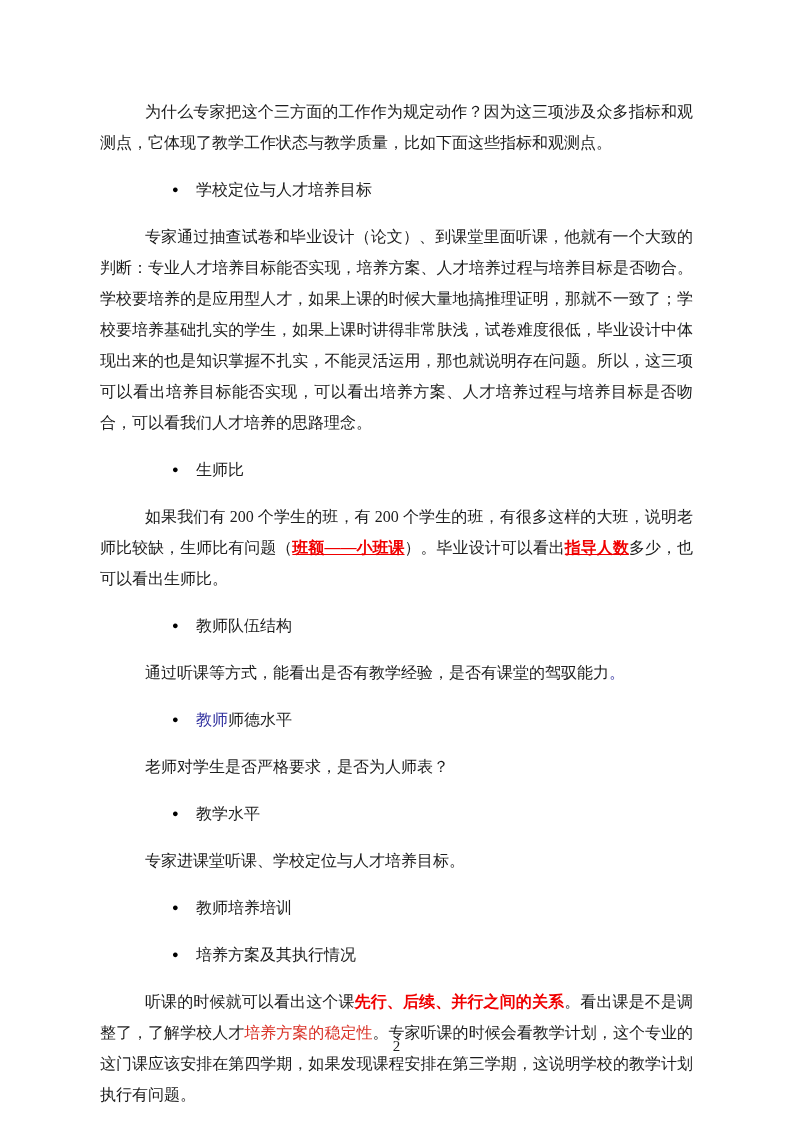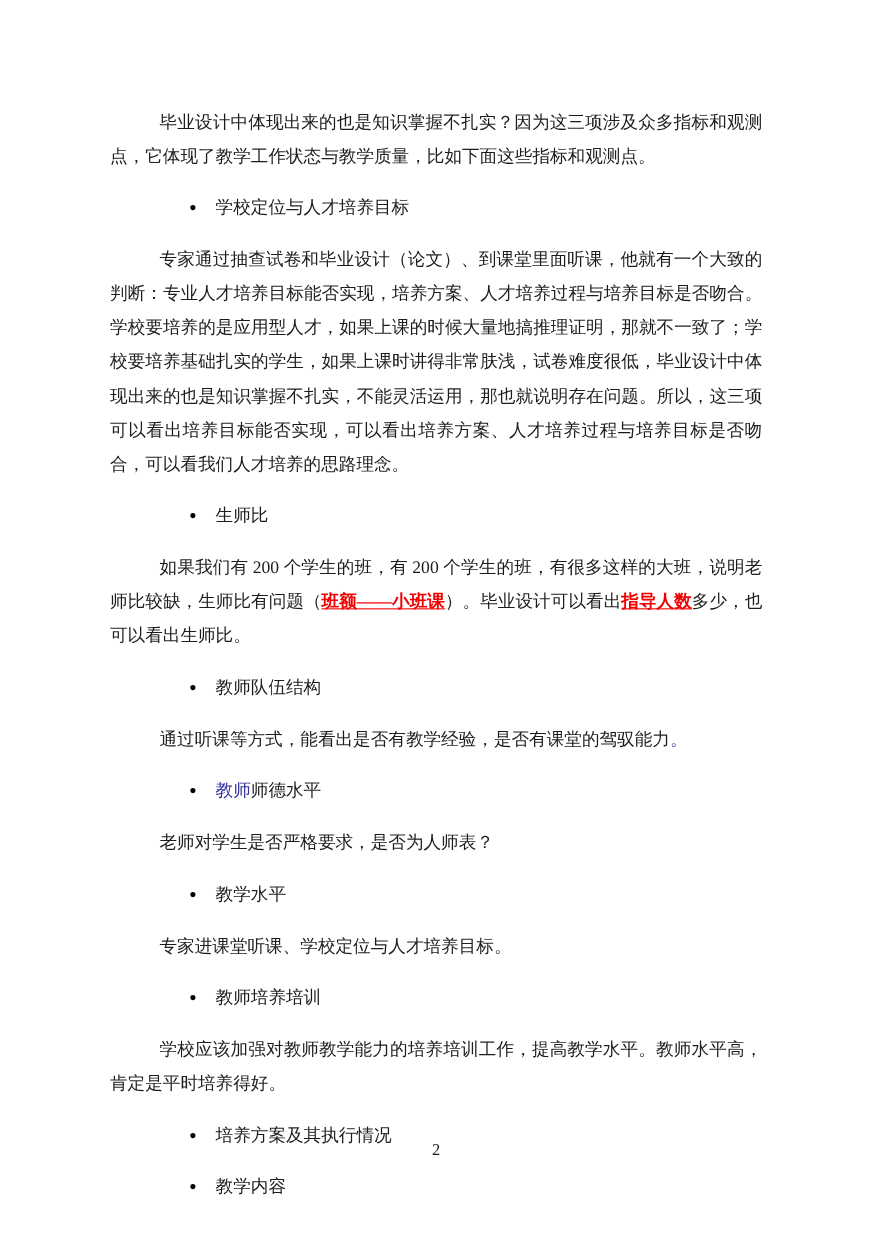--- a/index.html
+++ b/index.html
@@ -57,30 +57,30 @@
     font-size: 15px;
     line-height: 20px;
     color: #1c1c1c;
   }
 </style>
 </head>
 <body>
 
 <div class="page">
   <div class="content">
-      <div class="para"><span class="run">毕业设计中体现出来的也是知识掌握不扎实？因为这三项涉及众多指标和观测点，它体现了教学工作状态与教学质量，比如下面这些指标和观测点。</span></div>
+      <div class="para"><span class="run">为什么专家把这个三方面的工作作为规定动作？因为这三项涉及众多指标和观测点，它体现了教学工作状态与教学质量，比如下面这些指标和观测点。</span></div>
       <div class="bullet-line"><span class="dot">●</span><span><span class="run">学校定位与人才培养目标</span></span></div>
       <div class="para"><span class="run">专家通过抽查试卷和毕业设计（论文）、到课堂里面听课，他就有一个大致的判断：专业人才培养目标能否实现，培养方案、人才培养过程与培养目标是否吻合。学校要培养的是应用型人才，如果上课的时候大量地搞推理证明，那就不一致了；学校要培养基础扎实的学生，如果上课时讲得非常肤浅，试卷难度很低，毕业设计中体现出来的也是知识掌握不扎实，不能灵活运用，那也就说明存在问题。所以，这三项可以看出培养目标能否实现，可以看出培养方案、人才培养过程与培养目标是否吻合，可以看我们人才培养的思路理念。</span></div>
       <div class="bullet-line"><span class="dot">●</span><span><span class="run">生师比</span></span></div>
       <div class="para"><span class="run">如果我们有 200 个学生的班，有 200 个学生的班，有很多这样的大班，说明老师比较缺，生师比有问题（</span><span class="run-rbu">班额——小班课</span><span class="run">）。毕业设计可以看出</span><span class="run-rbu">指导人数</span><span class="run">多少，也可以看出生师比。</span></div>
       <div class="bullet-line"><span class="dot">●</span><span><span class="run">教师队伍结构</span></span></div>
       <div class="para"><span class="run">通过听课等方式，能看出是否有教学经验，是否有课堂的驾驭能力</span><span class="run-b">。</span></div>
       <div class="bullet-line"><span class="dot">●</span><span><span class="run-b">教师</span><span class="run">师德水平</span></span></div>
       <div class="para"><span class="run">老师对学生是否严格要求，是否为人师表？</span></div>
       <div class="bullet-line"><span class="dot">●</span><span><span class="run">教学水平</span></span></div>
       <div class="para"><span class="run">专家进课堂听课、学校定位与人才培养目标。</span></div>
       <div class="bullet-line"><span class="dot">●</span><span><span class="run">教师培养培训</span></span></div>
-      <div class="para"><span class="run">学校应该加强对教师教学能力的培养培训工作，提高教学水平。教师水平高，肯定是平时培养得好。</span></div>
       <div class="bullet-line"><span class="dot">●</span><span><span class="run">培养方案及其执行情况</span></span></div>
+      <div class="para"><span class="run">听课的时候就可以看出这个课</span><span class="run-rb">先行、后续、并行之间的关系</span><span class="run">。看出课是不是调整了，了解学校人才</span><span class="run-r">培养方案的稳定性</span><span class="run">。专家听课的时候会看教学计划，这个专业的这门课应该安排在第四学期，如果发现课程安排在第三学期，这说明学校的教学计划执行有问题。</span></div>
       <div class="bullet-line"><span class="dot">●</span><span><span class="run">教学内容</span></span></div>
     </div>
   <div class="page-number">2</div>
 </div>
 
 </body></html>

